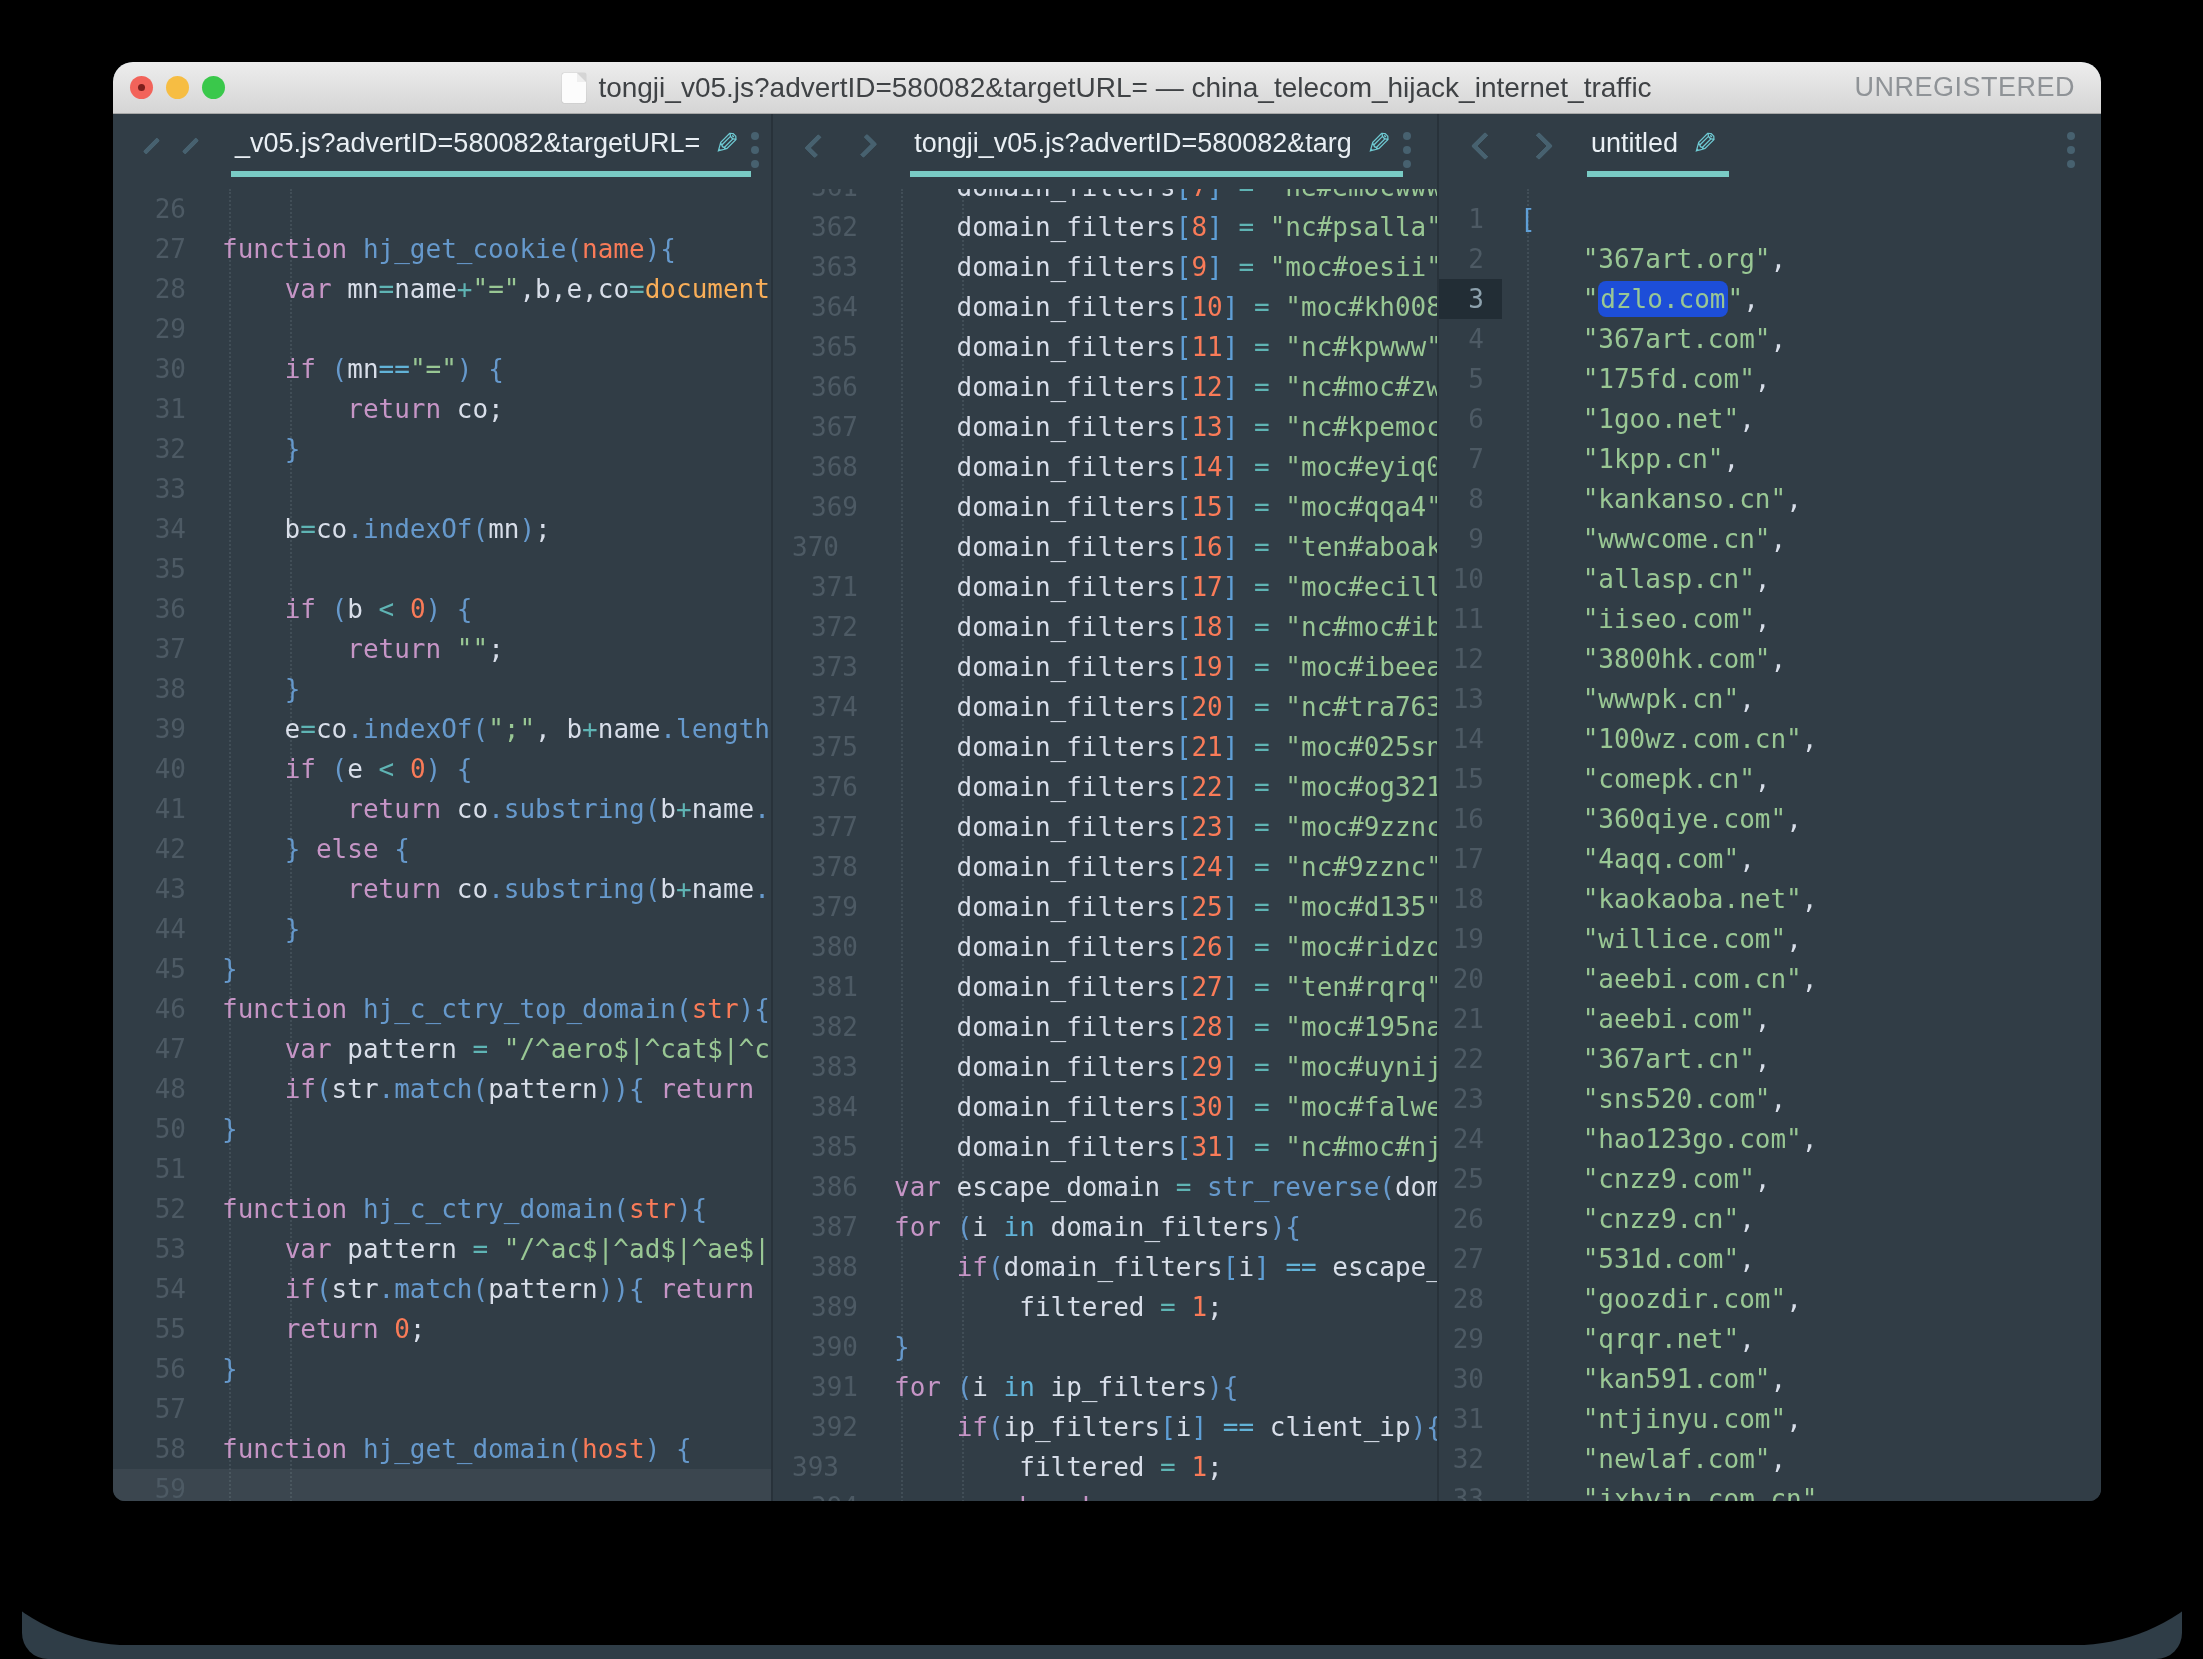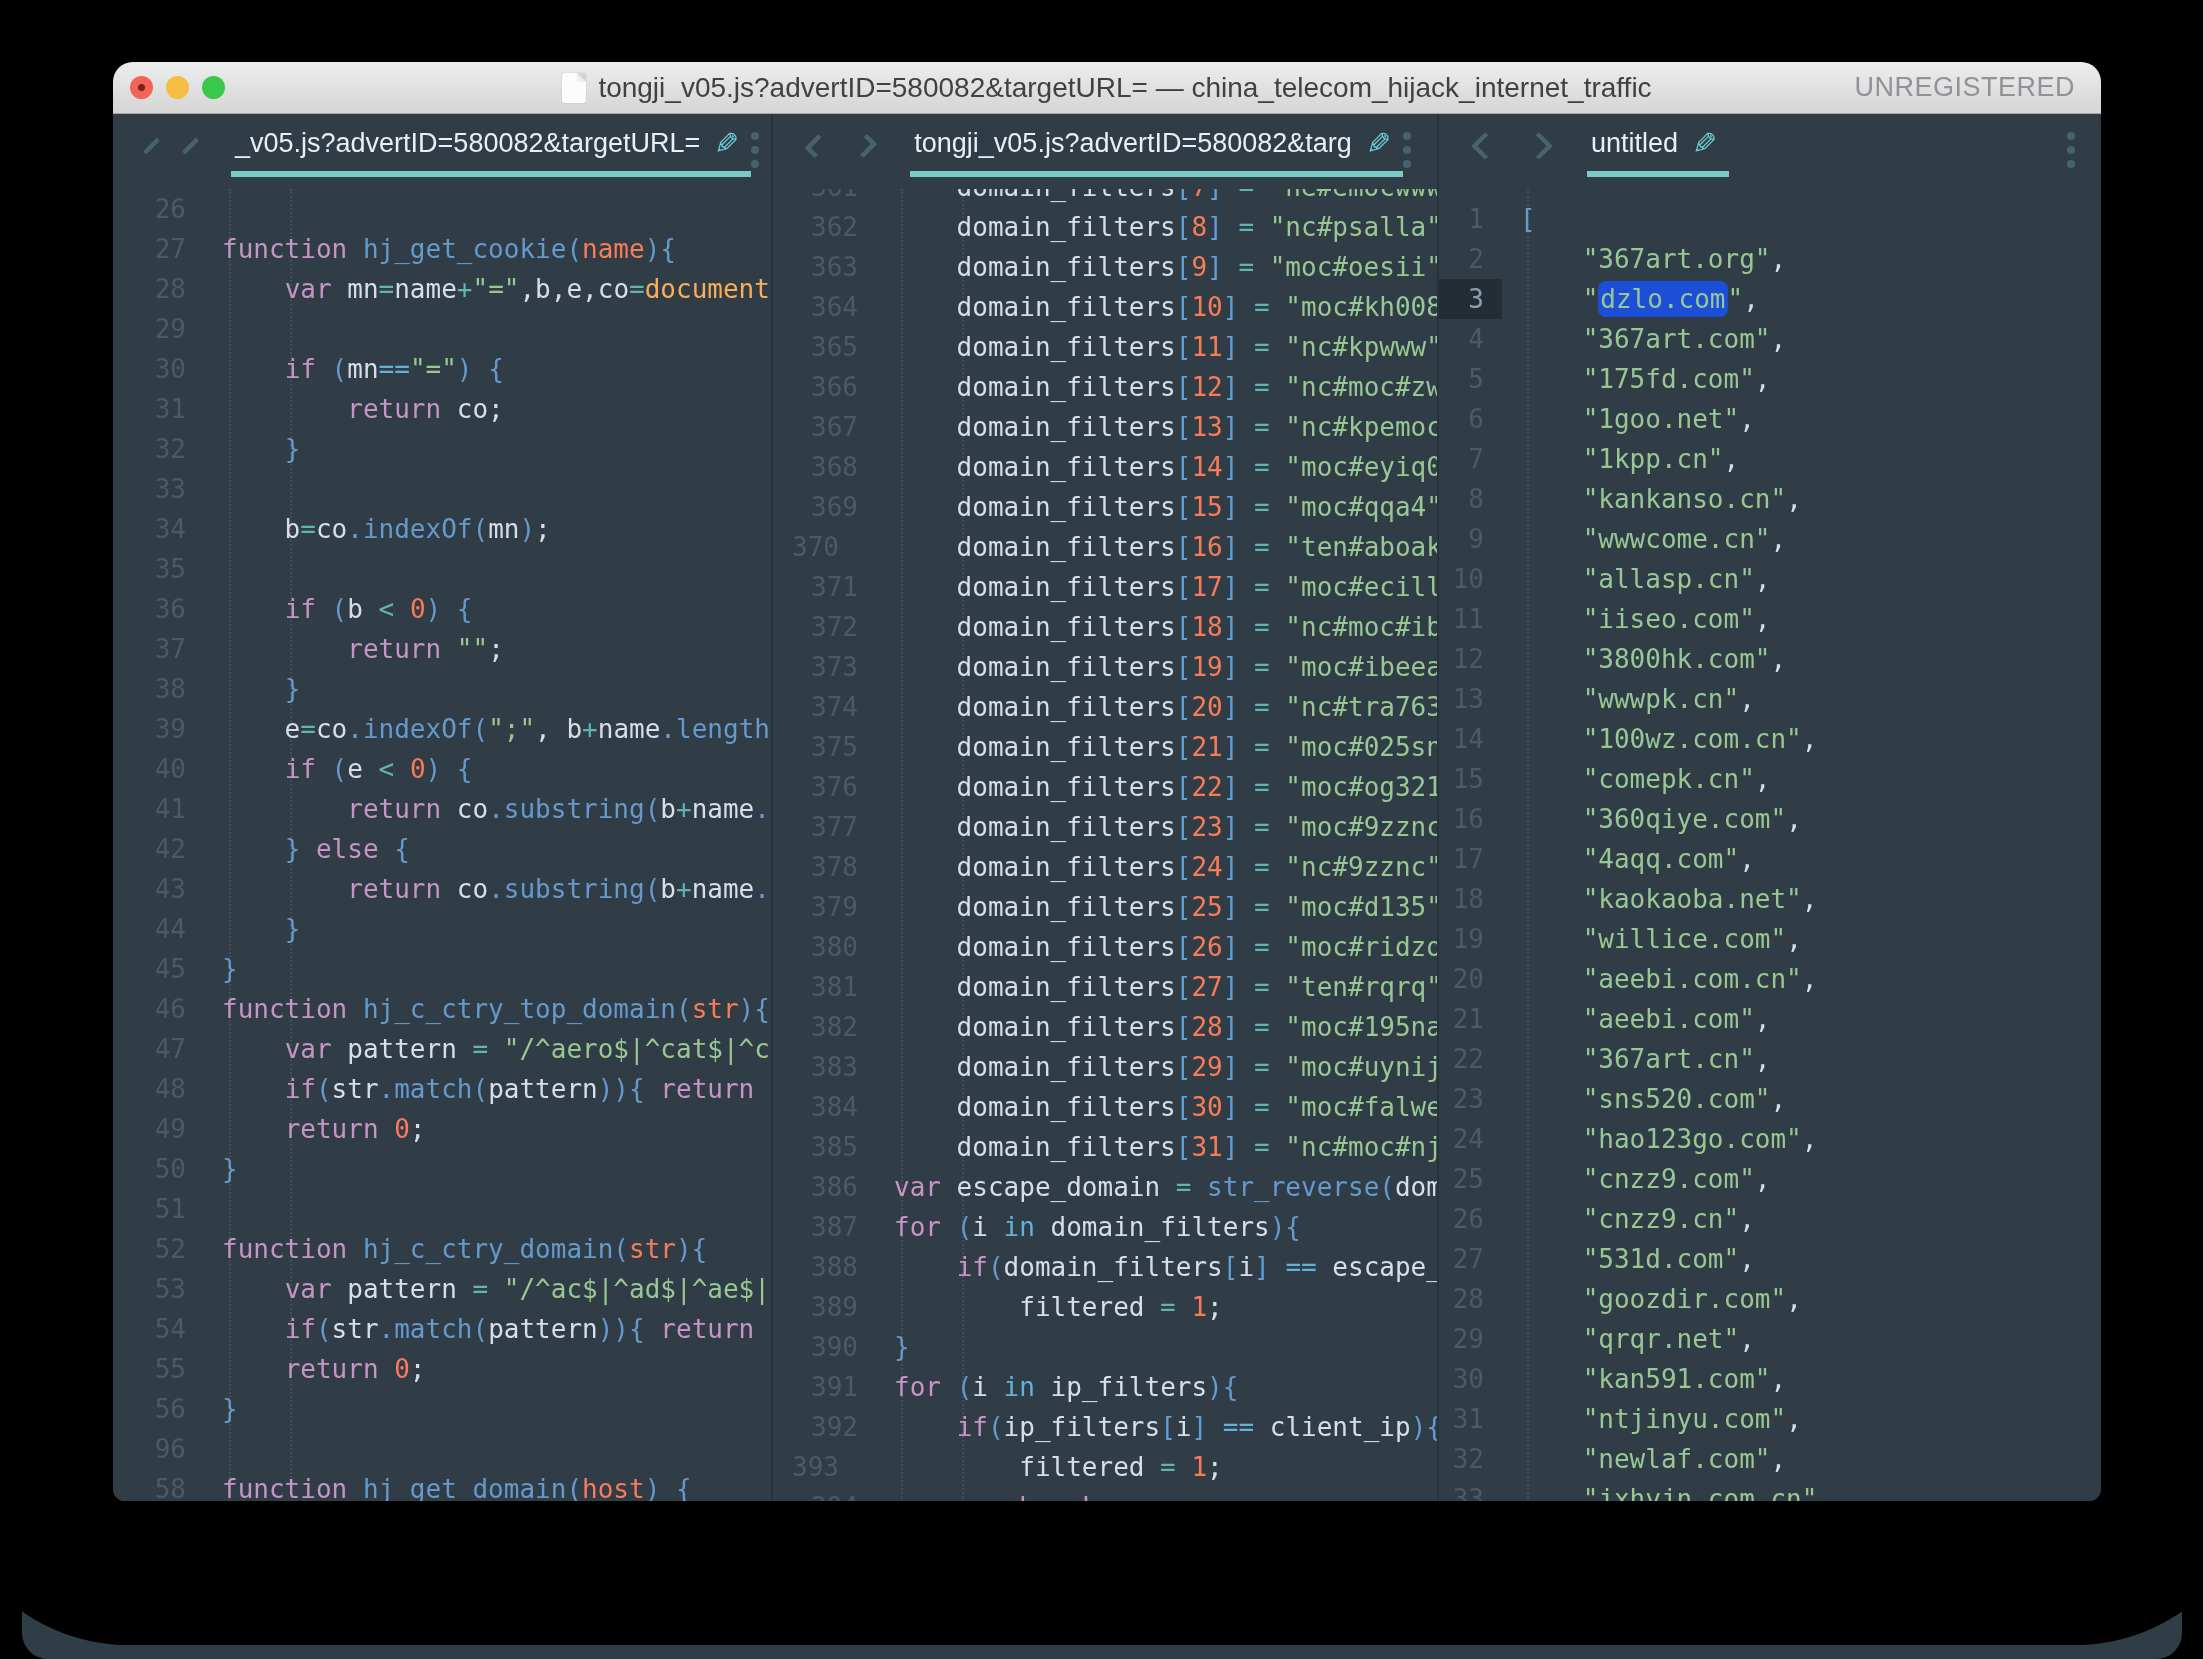--- a/index.html
+++ b/index.html
@@ -111,29 +111,28 @@
               <div class="row"><span class="ln" style="width: 91px;">39</span><span class="cd"><span class="tk-d">    e</span><span class="tk-op">=</span><span class="tk-d">co</span><span class="tk-f">.indexOf</span><span class="tk-pn">(</span><span class="tk-s">";"</span><span class="tk-d">, b</span><span class="tk-op">+</span><span class="tk-d">name</span><span class="tk-f">.length</span><span class="tk-pn">)</span></span></div>
               <div class="row"><span class="ln" style="width: 91px;">40</span><span class="cd"><span class="tk-d">    </span><span class="tk-k">if</span><span class="tk-d"> </span><span class="tk-pn">(</span><span class="tk-d">e </span><span class="tk-op">&lt;</span><span class="tk-d"> </span><span class="tk-o1">0</span><span class="tk-pn">)</span><span class="tk-d"> </span><span class="tk-pn">{</span></span></div>
               <div class="row"><span class="ln" style="width: 91px;">41</span><span class="cd"><span class="tk-d">        </span><span class="tk-k">return</span><span class="tk-d"> co</span><span class="tk-f">.substring</span><span class="tk-pn">(</span><span class="tk-d">b</span><span class="tk-op">+</span><span class="tk-d">name</span><span class="tk-f">.lengt</span></span></div>
               <div class="row"><span class="ln" style="width: 91px;">42</span><span class="cd"><span class="tk-d">    </span><span class="tk-pn">}</span><span class="tk-d"> </span><span class="tk-k">else</span><span class="tk-d"> </span><span class="tk-pn">{</span></span></div>
               <div class="row"><span class="ln" style="width: 91px;">43</span><span class="cd"><span class="tk-d">        </span><span class="tk-k">return</span><span class="tk-d"> co</span><span class="tk-f">.substring</span><span class="tk-pn">(</span><span class="tk-d">b</span><span class="tk-op">+</span><span class="tk-d">name</span><span class="tk-f">.lengt</span></span></div>
               <div class="row"><span class="ln" style="width: 91px;">44</span><span class="cd"><span class="tk-d">    </span><span class="tk-pn">}</span></span></div>
               <div class="row"><span class="ln" style="width: 91px;">45</span><span class="cd"><span class="tk-pn">}</span></span></div>
               <div class="row"><span class="ln" style="width: 91px;">46</span><span class="cd"><span class="tk-k">function</span><span class="tk-d"> </span><span class="tk-f">hj_c_ctry_top_domain</span><span class="tk-pn">(</span><span class="tk-o1">str</span><span class="tk-pn">){</span></span></div>
               <div class="row"><span class="ln" style="width: 91px;">47</span><span class="cd"><span class="tk-d">    </span><span class="tk-k">var</span><span class="tk-d"> pattern </span><span class="tk-op">=</span><span class="tk-d"> </span><span class="tk-s">"/^aero$|^cat$|^coop$|</span></span></div>
               <div class="row"><span class="ln" style="width: 91px;">48</span><span class="cd"><span class="tk-d">    </span><span class="tk-k">if</span><span class="tk-pn">(</span><span class="tk-d">str</span><span class="tk-f">.match</span><span class="tk-pn">(</span><span class="tk-d">pattern</span><span class="tk-pn">))</span><span class="tk-pn">{</span><span class="tk-d"> </span><span class="tk-k">return</span><span class="tk-d"> </span><span class="tk-o1">1</span></span></div>
-              <div class="row"><span class="ln" style="width: 91px;">49</span><span class="cd"><span class="tk-d">    </span><span class="tk-k">return</span><span class="tk-d"> </span><span class="tk-o1">0</span><span class="tk-d">;</span></span></div>
               <div class="row"><span class="ln" style="width: 91px;">50</span><span class="cd"><span class="tk-pn">}</span></span></div>
               <div class="row"><span class="ln" style="width: 91px;">51</span><span class="cd"></span></div>
               <div class="row"><span class="ln" style="width: 91px;">52</span><span class="cd"><span class="tk-k">function</span><span class="tk-d"> </span><span class="tk-f">hj_c_ctry_domain</span><span class="tk-pn">(</span><span class="tk-o1">str</span><span class="tk-pn">){</span></span></div>
               <div class="row"><span class="ln" style="width: 91px;">53</span><span class="cd"><span class="tk-d">    </span><span class="tk-k">var</span><span class="tk-d"> pattern </span><span class="tk-op">=</span><span class="tk-d"> </span><span class="tk-s">"/^ac$|^ad$|^ae$|^af$|</span></span></div>
               <div class="row"><span class="ln" style="width: 91px;">54</span><span class="cd"><span class="tk-d">    </span><span class="tk-k">if</span><span class="tk-pn">(</span><span class="tk-d">str</span><span class="tk-f">.match</span><span class="tk-pn">(</span><span class="tk-d">pattern</span><span class="tk-pn">))</span><span class="tk-pn">{</span><span class="tk-d"> </span><span class="tk-k">return</span><span class="tk-d"> </span><span class="tk-o1">1</span></span></div>
               <div class="row"><span class="ln" style="width: 91px;">55</span><span class="cd"><span class="tk-d">    </span><span class="tk-k">return</span><span class="tk-d"> </span><span class="tk-o1">0</span><span class="tk-d">;</span></span></div>
               <div class="row"><span class="ln" style="width: 91px;">56</span><span class="cd"><span class="tk-pn">}</span></span></div>
-              <div class="row"><span class="ln" style="width: 91px;">96</span><span class="cd"></span></div>
+              <div class="row"><span class="ln" style="width: 91px;">57</span><span class="cd"></span></div>
               <div class="row"><span class="ln" style="width: 91px;">58</span><span class="cd"><span class="tk-k">function</span><span class="tk-d"> </span><span class="tk-f">hj_get_domain</span><span class="tk-pn">(</span><span class="tk-o1">host</span><span class="tk-pn">)</span><span class="tk-d"> </span><span class="tk-pn">{</span></span></div>
               <div class="row cur"><span class="ln" style="width: 91px;">59</span></div>
             </div>
           </div>
         </section>
         <section class="pane" style="width: 665px;">
           <div class="pane-header">
             <span class="chev left"></span>
             <span class="chev right"></span>
             <span class="tabwrap">

